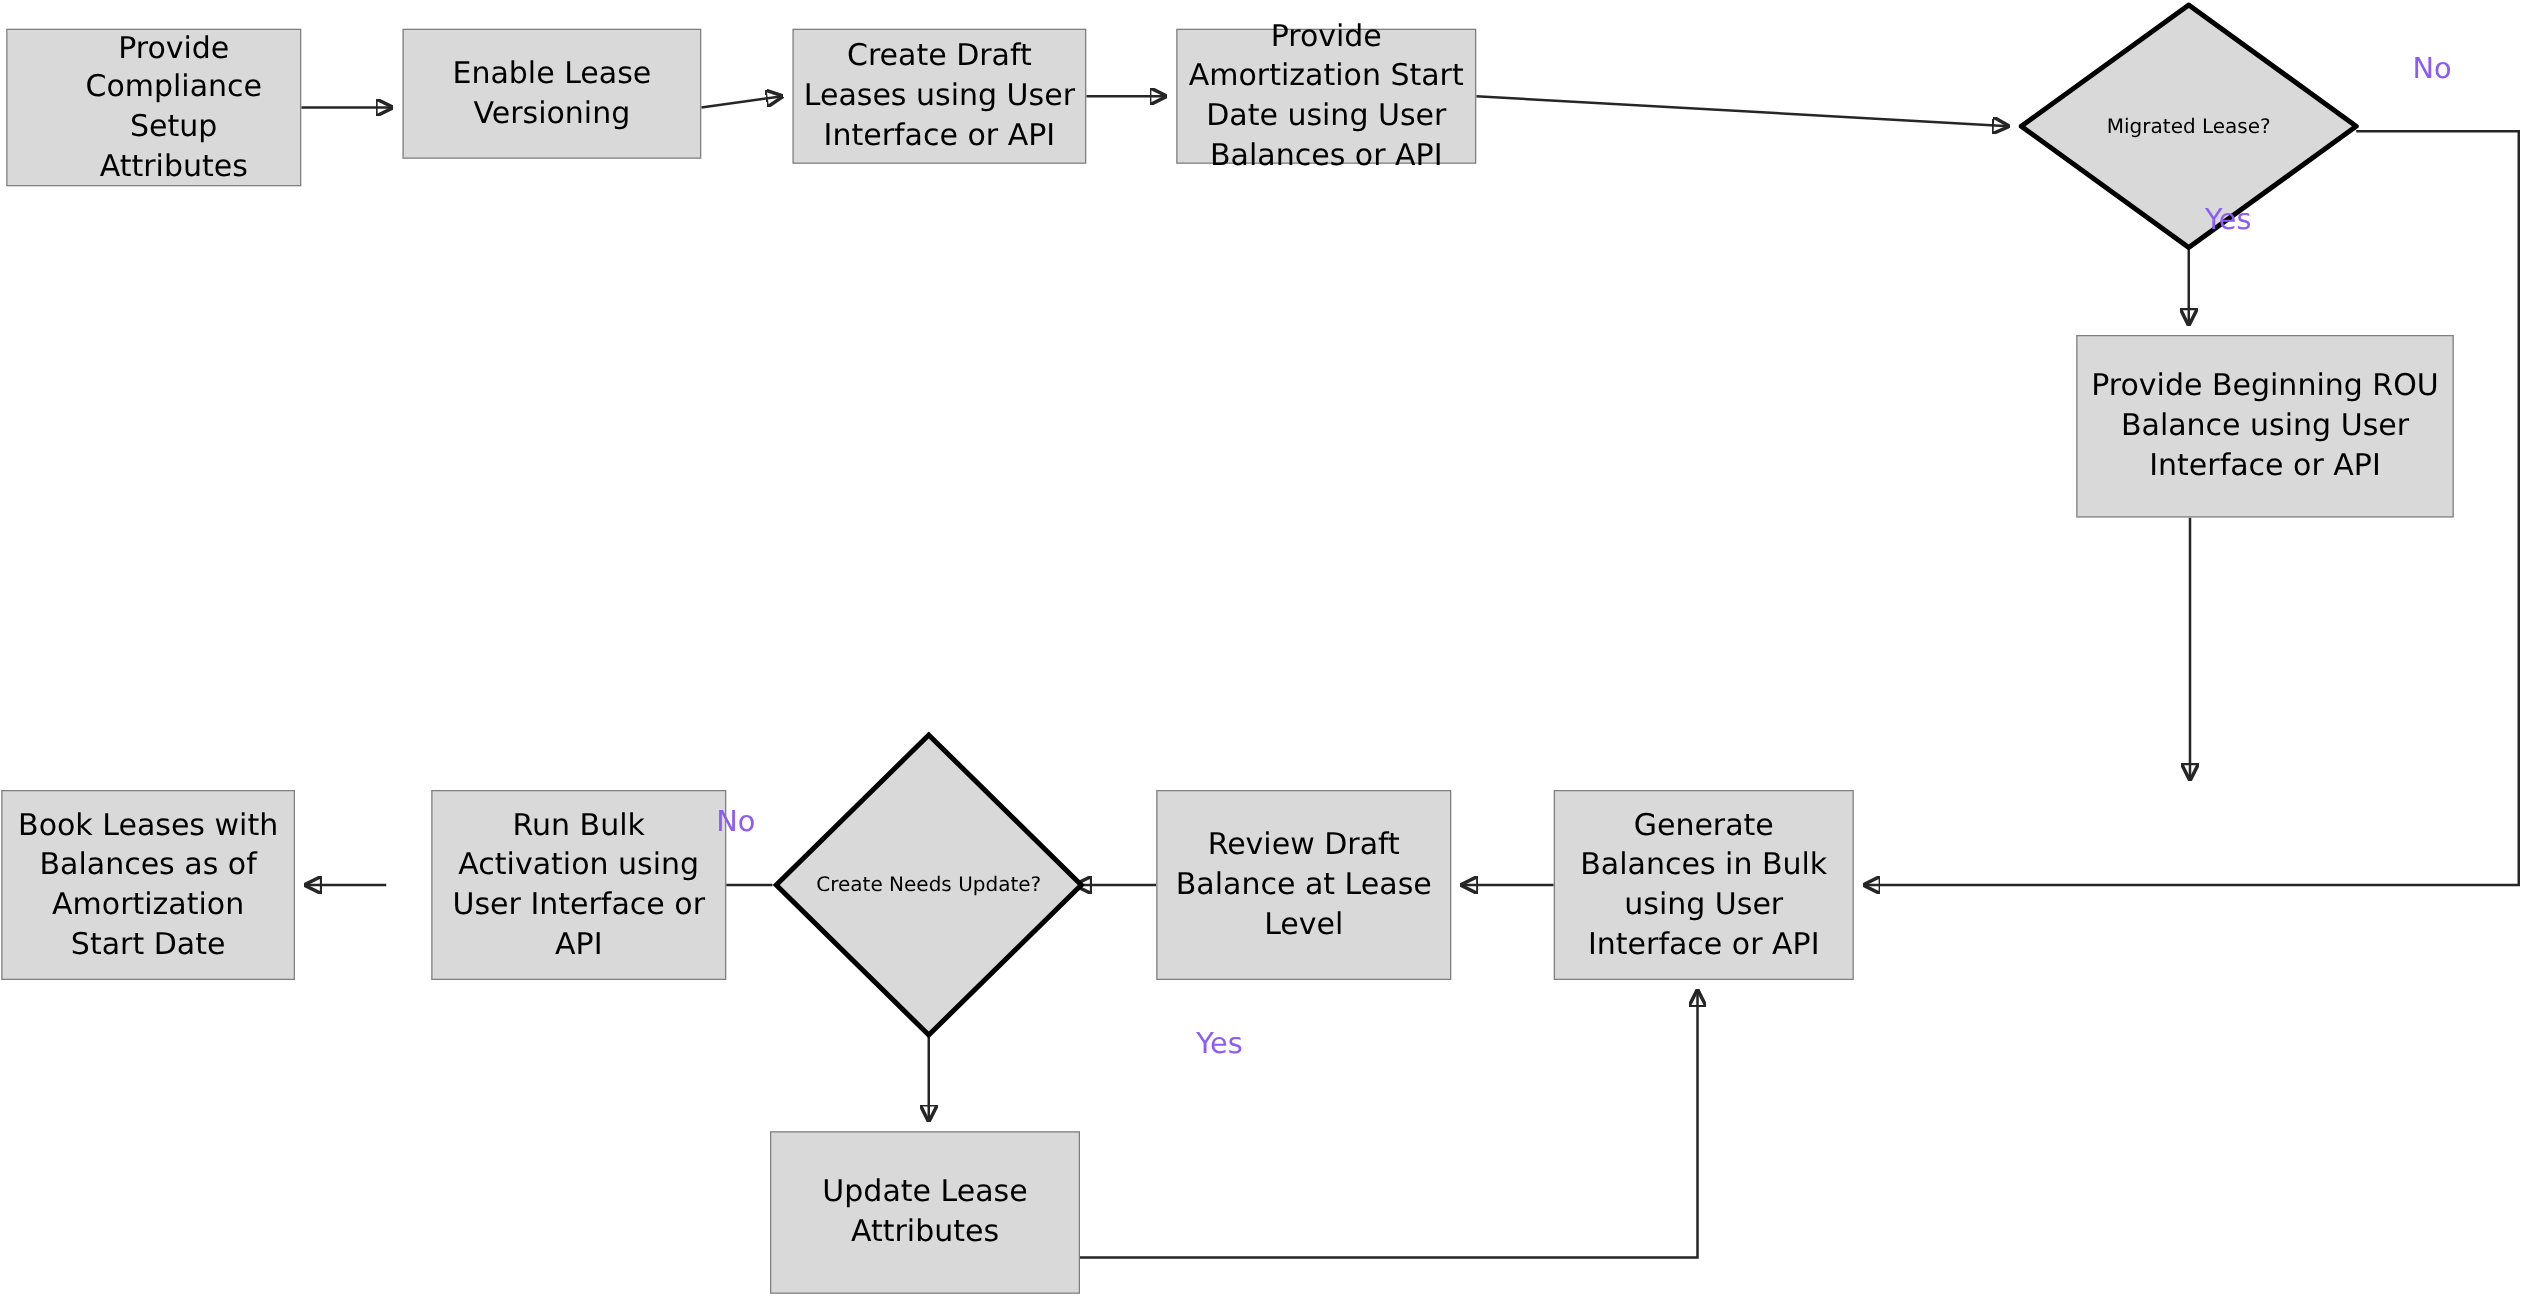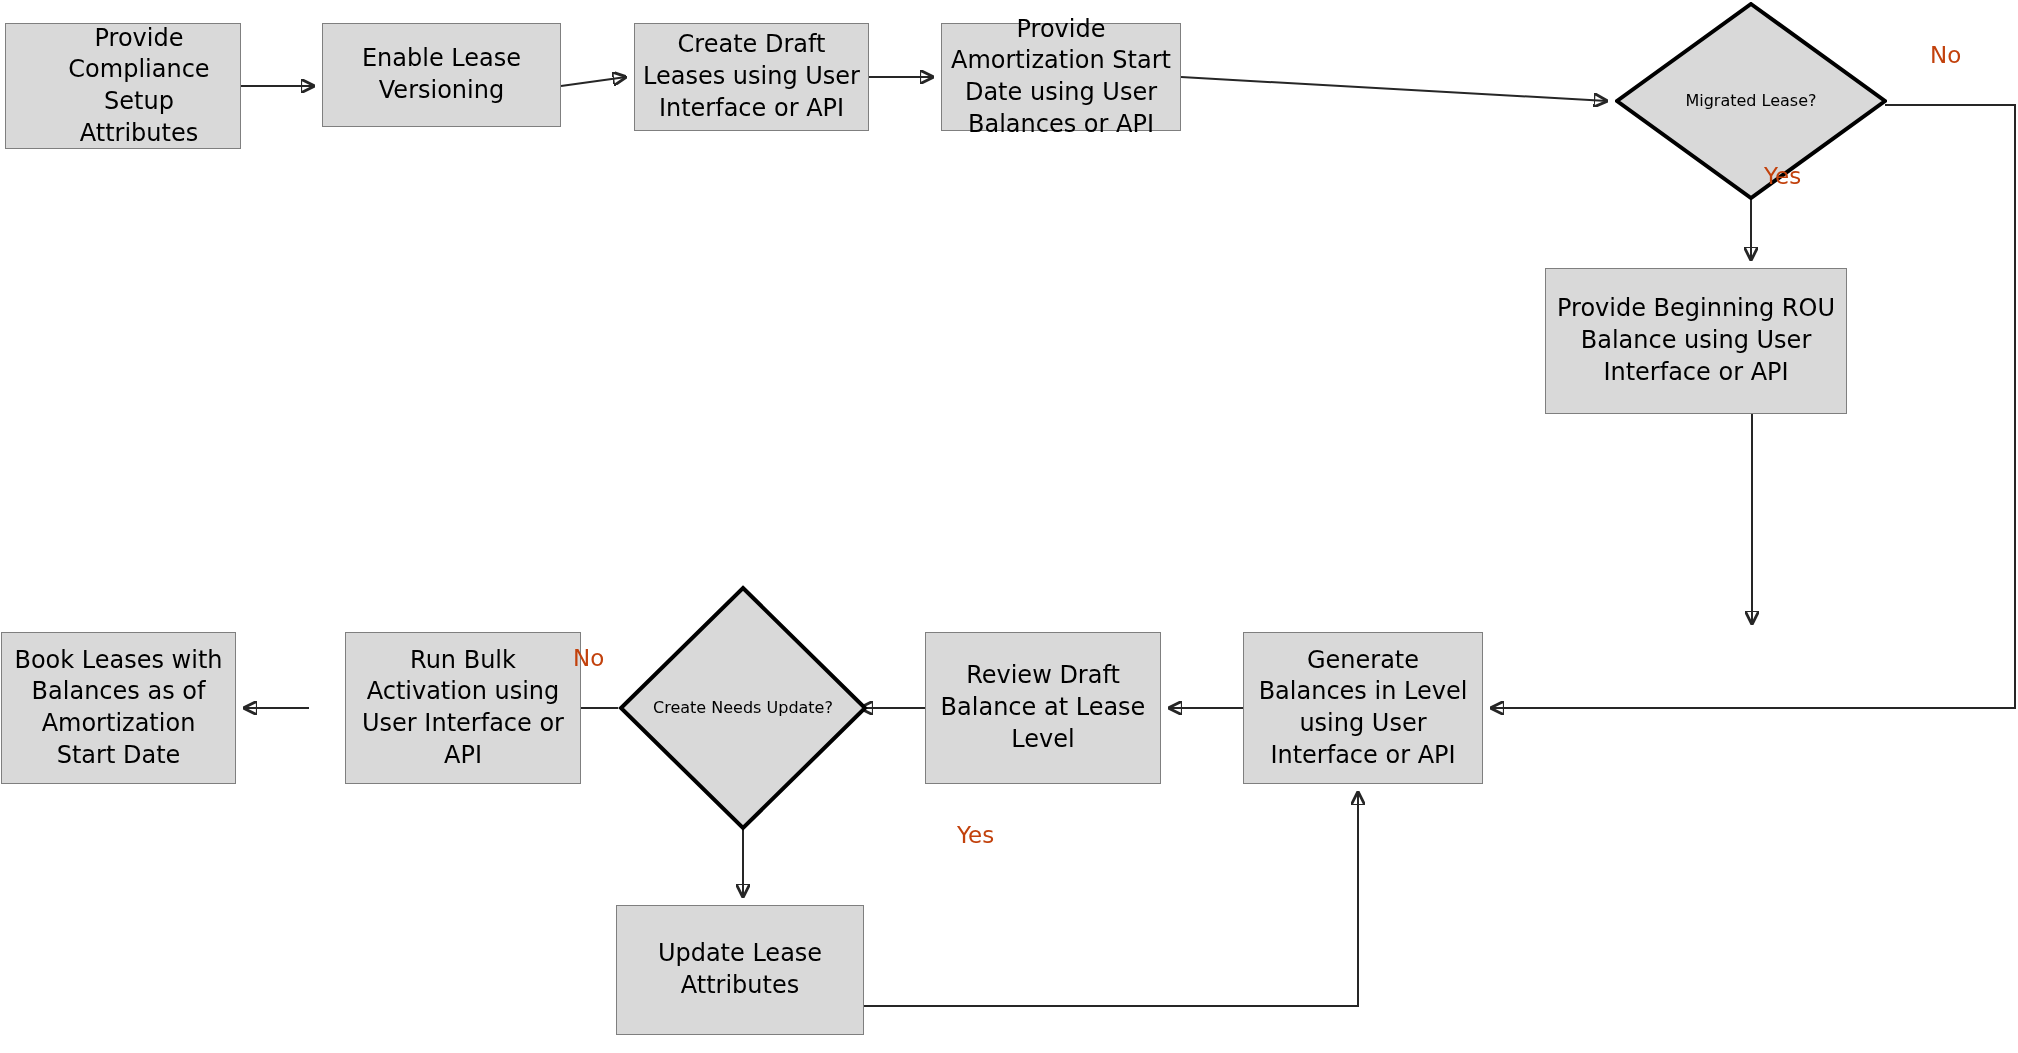--- a/index.html
+++ b/index.html
@@ -50,21 +50,21 @@
     z-index: 2;
     text-align: center;
     font-size: 16px;
     color: #000000;
     line-height: 1.32;
     pointer-events: none;
   }
   .edge-label {
     position: absolute;
     font-size: 23px;
-    color: #c2410c;
+    color: #8b5cf6;
     white-space: nowrap;
   }
   svg.edges {
     position: absolute;
     left: 0;
     top: 0;
     width: 2018px;
     height: 1053px;
     overflow: visible;
   }
@@ -130,21 +130,21 @@
     <svg class="decision-shape" viewBox="0 0 272 198" preserveAspectRatio="none">
       <polygon points="136,2 270,99 136,196 2,99" fill="#d9d9d9" stroke="#000000" stroke-width="4"></polygon>
     </svg>
     <div class="decision-label">Migrated Lease?</div>
   </div>
 
   <span class="edge-label" style="left:1930px; top:42px;">No</span>
 
   <span class="edge-label" style="left:1764px; top:163px;">Yes</span>
 
-  <div class="node process" style="left:1545px; top:268px; width:302px; height:146px;">
+  <div class="node process" style="left:1661px; top:268px; width:302px; height:146px;">
     <span>Provide Beginning ROU Balance using User Interface or API</span>
   </div>
 
   <div class="node process" style="left:1px; top:632px; width:235px; height:152px;">
     <span>Book Leases with Balances as of Amortization Start Date</span>
   </div>
 
   <div class="node process" style="left:309px; top:632px; width:236px; height:152px;margin-left:36px;">
     <span>Run Bulk Activation using User Interface or API</span>
   </div>
@@ -158,20 +158,20 @@
 
   <span class="edge-label" style="left:573px; top:645px;">No</span>
 
   <span class="edge-label" style="left:957px; top:822px;">Yes</span>
 
   <div class="node process" style="left:925px; top:632px; width:236px; height:152px;">
     <span>Review Draft Balance at Lease Level</span>
   </div>
 
   <div class="node process" style="left:1243px; top:632px; width:240px; height:152px;">
-    <span>Generate Balances in Level using User Interface or API</span>
+    <span>Generate Balances in Bulk using User Interface or API</span>
   </div>
 
   <div class="node process" style="left:616px; top:905px; width:248px; height:130px;align-items:center;">
     <span>Update Lease Attributes</span>
   </div>
 
 </div>
 
 </body></html>

